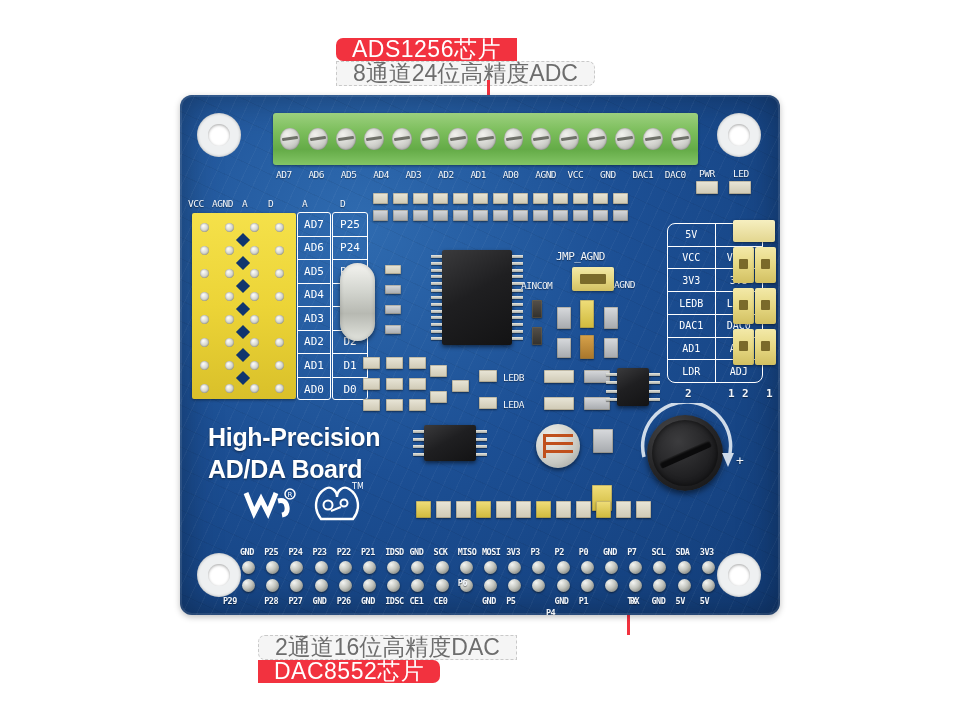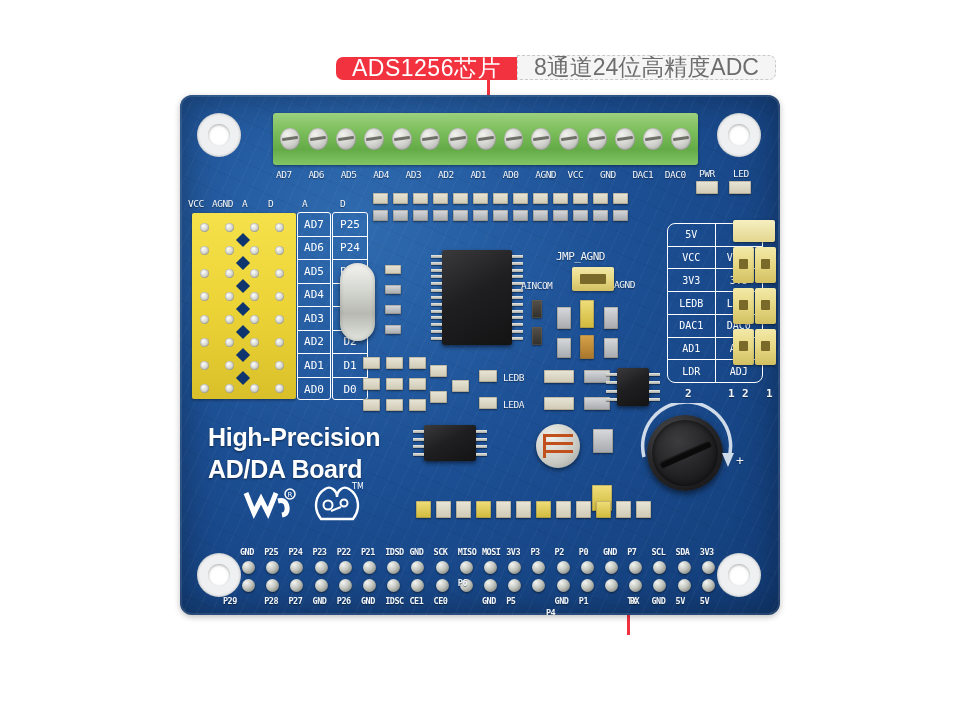--- a/index.html
+++ b/index.html
@@ -6,21 +6,21 @@
   html, body {
     margin: 0; padding: 0;
     width: 960px; height: 715px;
     background: #ffffff;
     font-family: "Liberation Sans", sans-serif;
     overflow: hidden;
   }
   #root { position: relative; width: 960px; height: 715px; background:#fff; }
 
   
-  .badge-row { position: absolute; display: flex; align-items: flex-end; }
+  .badge-row { position: absolute; display: flex; align-items: flex-start; flex-direction: column; }
   .badge-red {
     background: #f2323f;
     color: #ffffff;
     font-size: 23px;
     line-height: 1;
     display: flex; align-items: center; justify-content: center;
     padding: 0 16px;
     letter-spacing: 0.5px;
     white-space: nowrap;
   }
@@ -273,20 +273,24 @@
 
 <div id="root">
 
   <div class="badge-row" style="left:336px; top:38px; height:42px;">
     <div class="badge-red rad-l">ADS1256芯片</div>
     <div class="badge-ghost rad-r">8通道24位高精度ADC</div>
   </div>
   <div class="leader" style="left:487px; top:80px; height:206px;"></div>
   <div class="leader-dot" style="left:481px; top:286px;"></div>
 
+  <div class="badge-row" style="left:258px; top:635px; height:42px;">
+    <div class="badge-ghost rad-l">2通道16位高精度DAC</div>
+    <div class="badge-red rad-r">DAC8552芯片</div>
+  </div>
   <div class="leader" style="left:627px; top:392px; height:243px;"></div>
   <div class="leader-dot" style="left:621px; top:386px;"></div>
 
   <div id="pcb">
     <div class="pcb-edge"></div>
 
     <div class="hole" style="left:17px; top:18px;">
         <i></i>
       </div>
     <div class="hole" style="left:537px; top:18px;">

